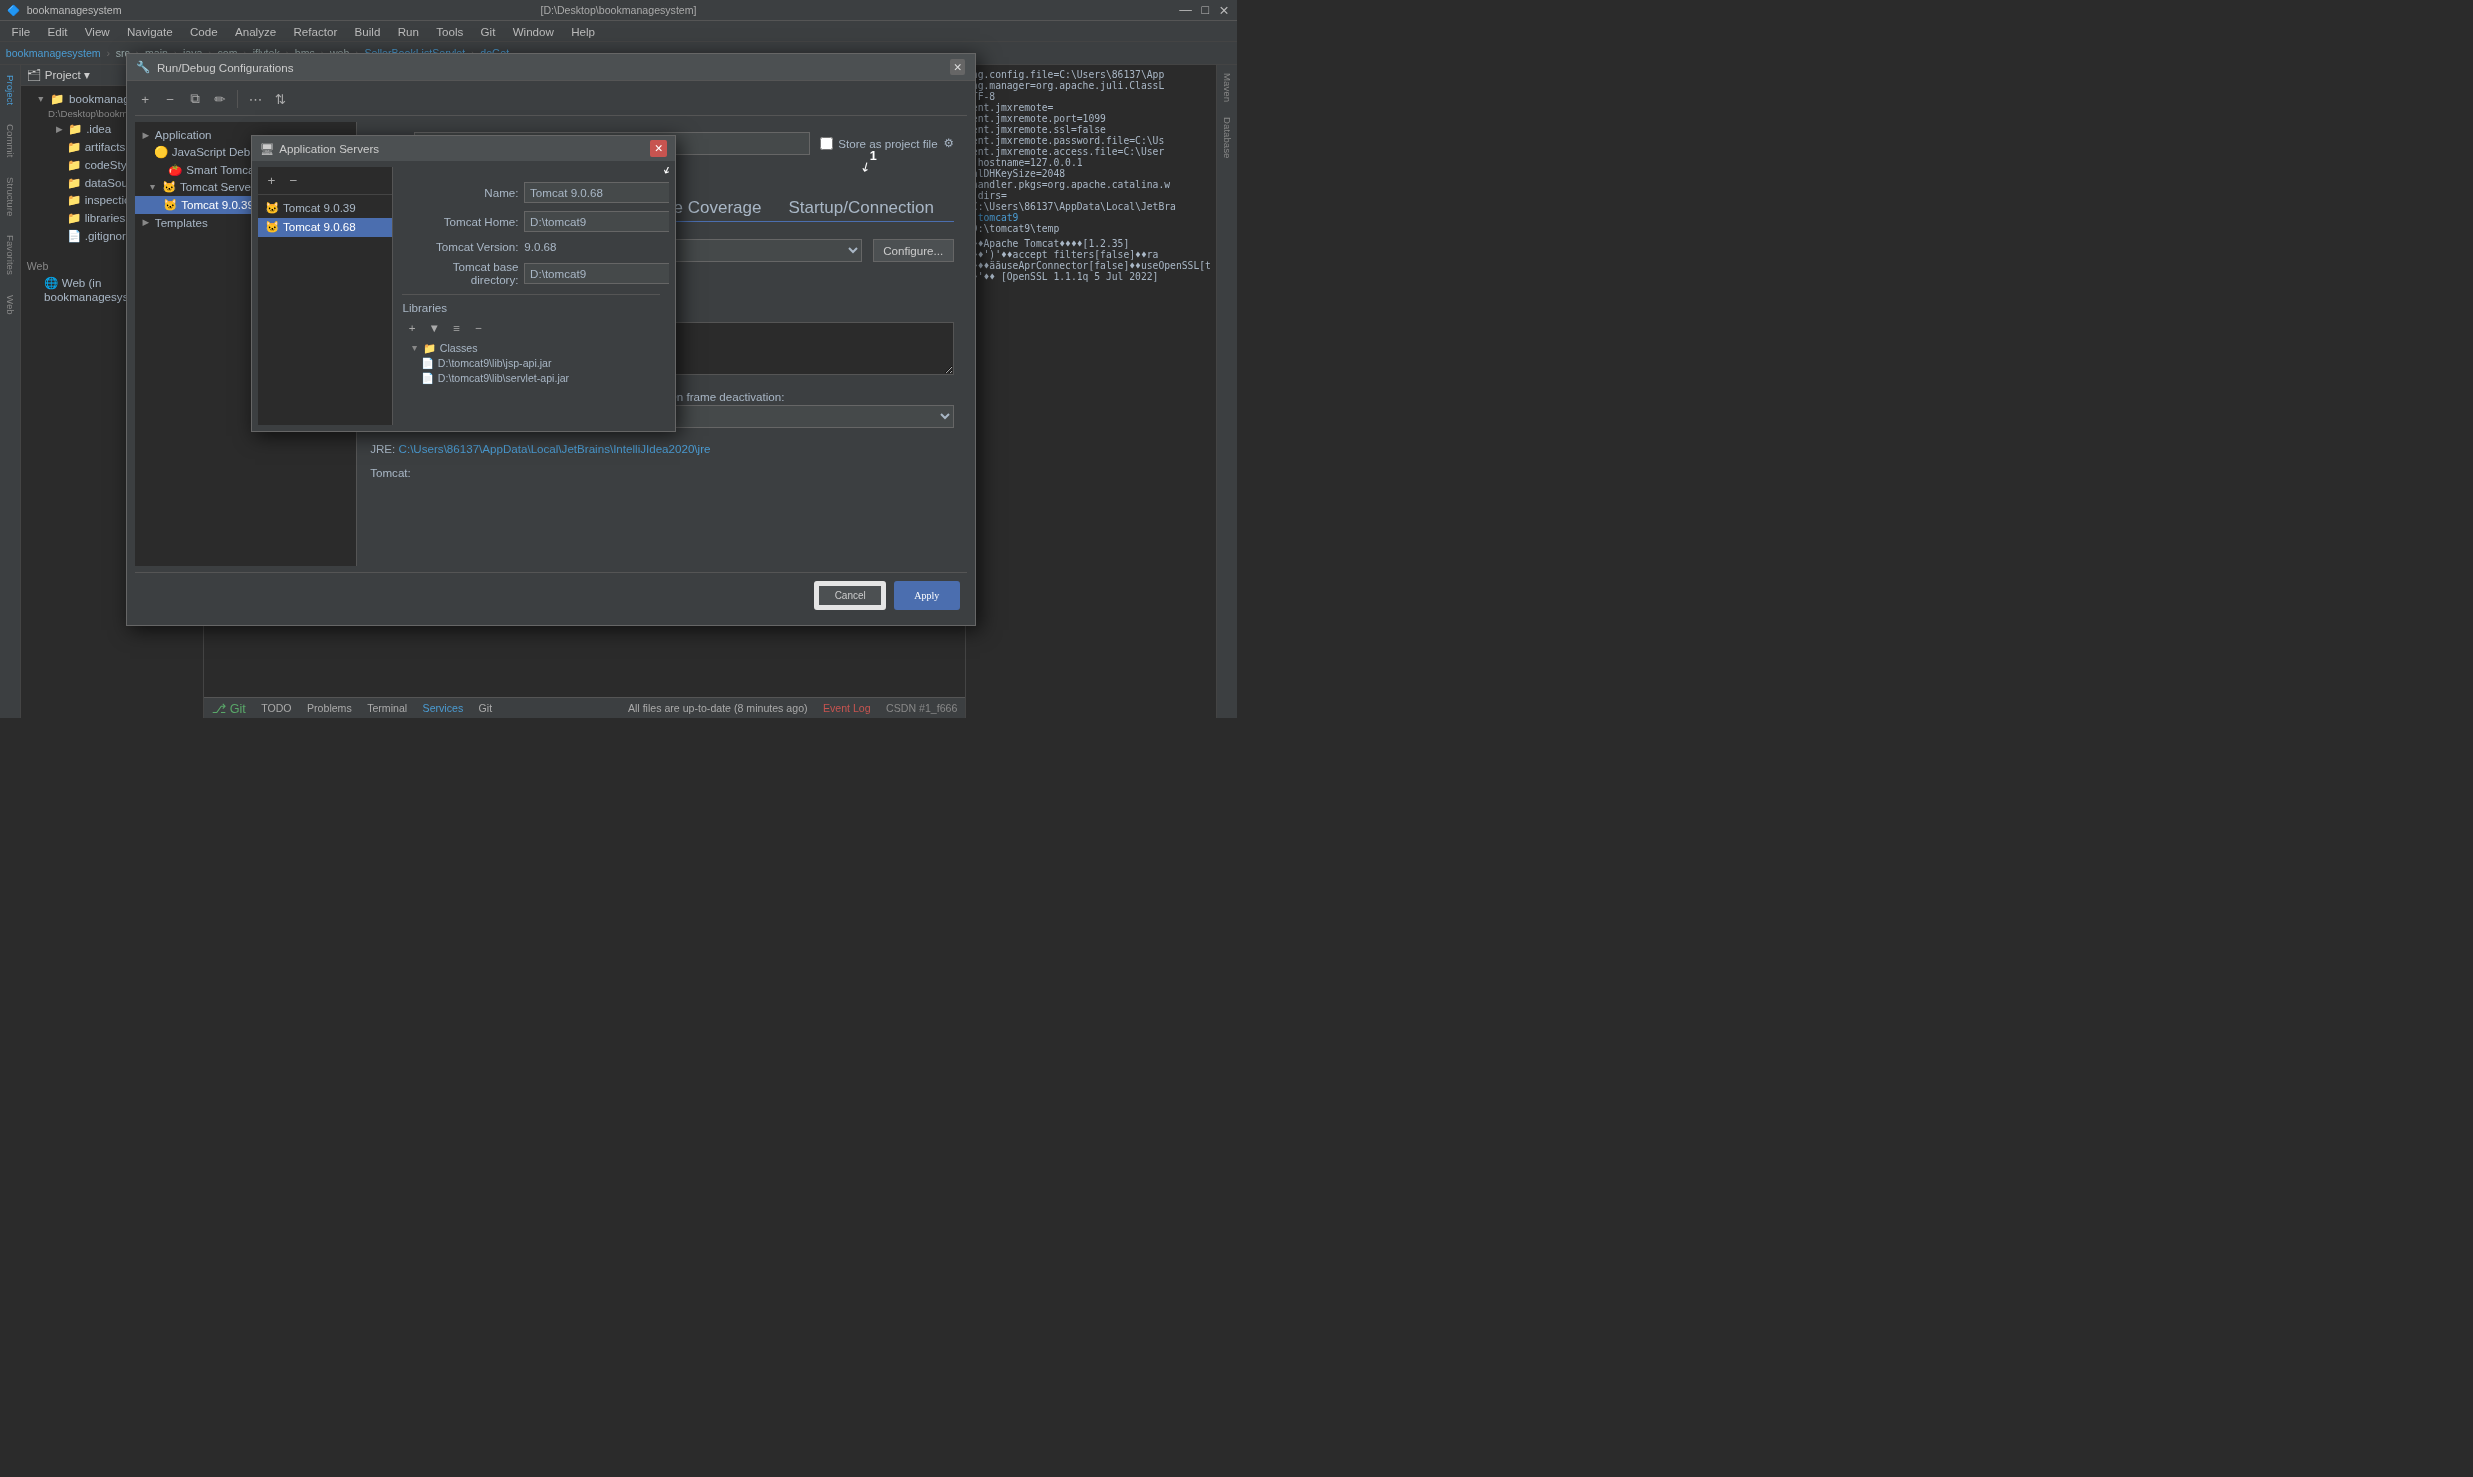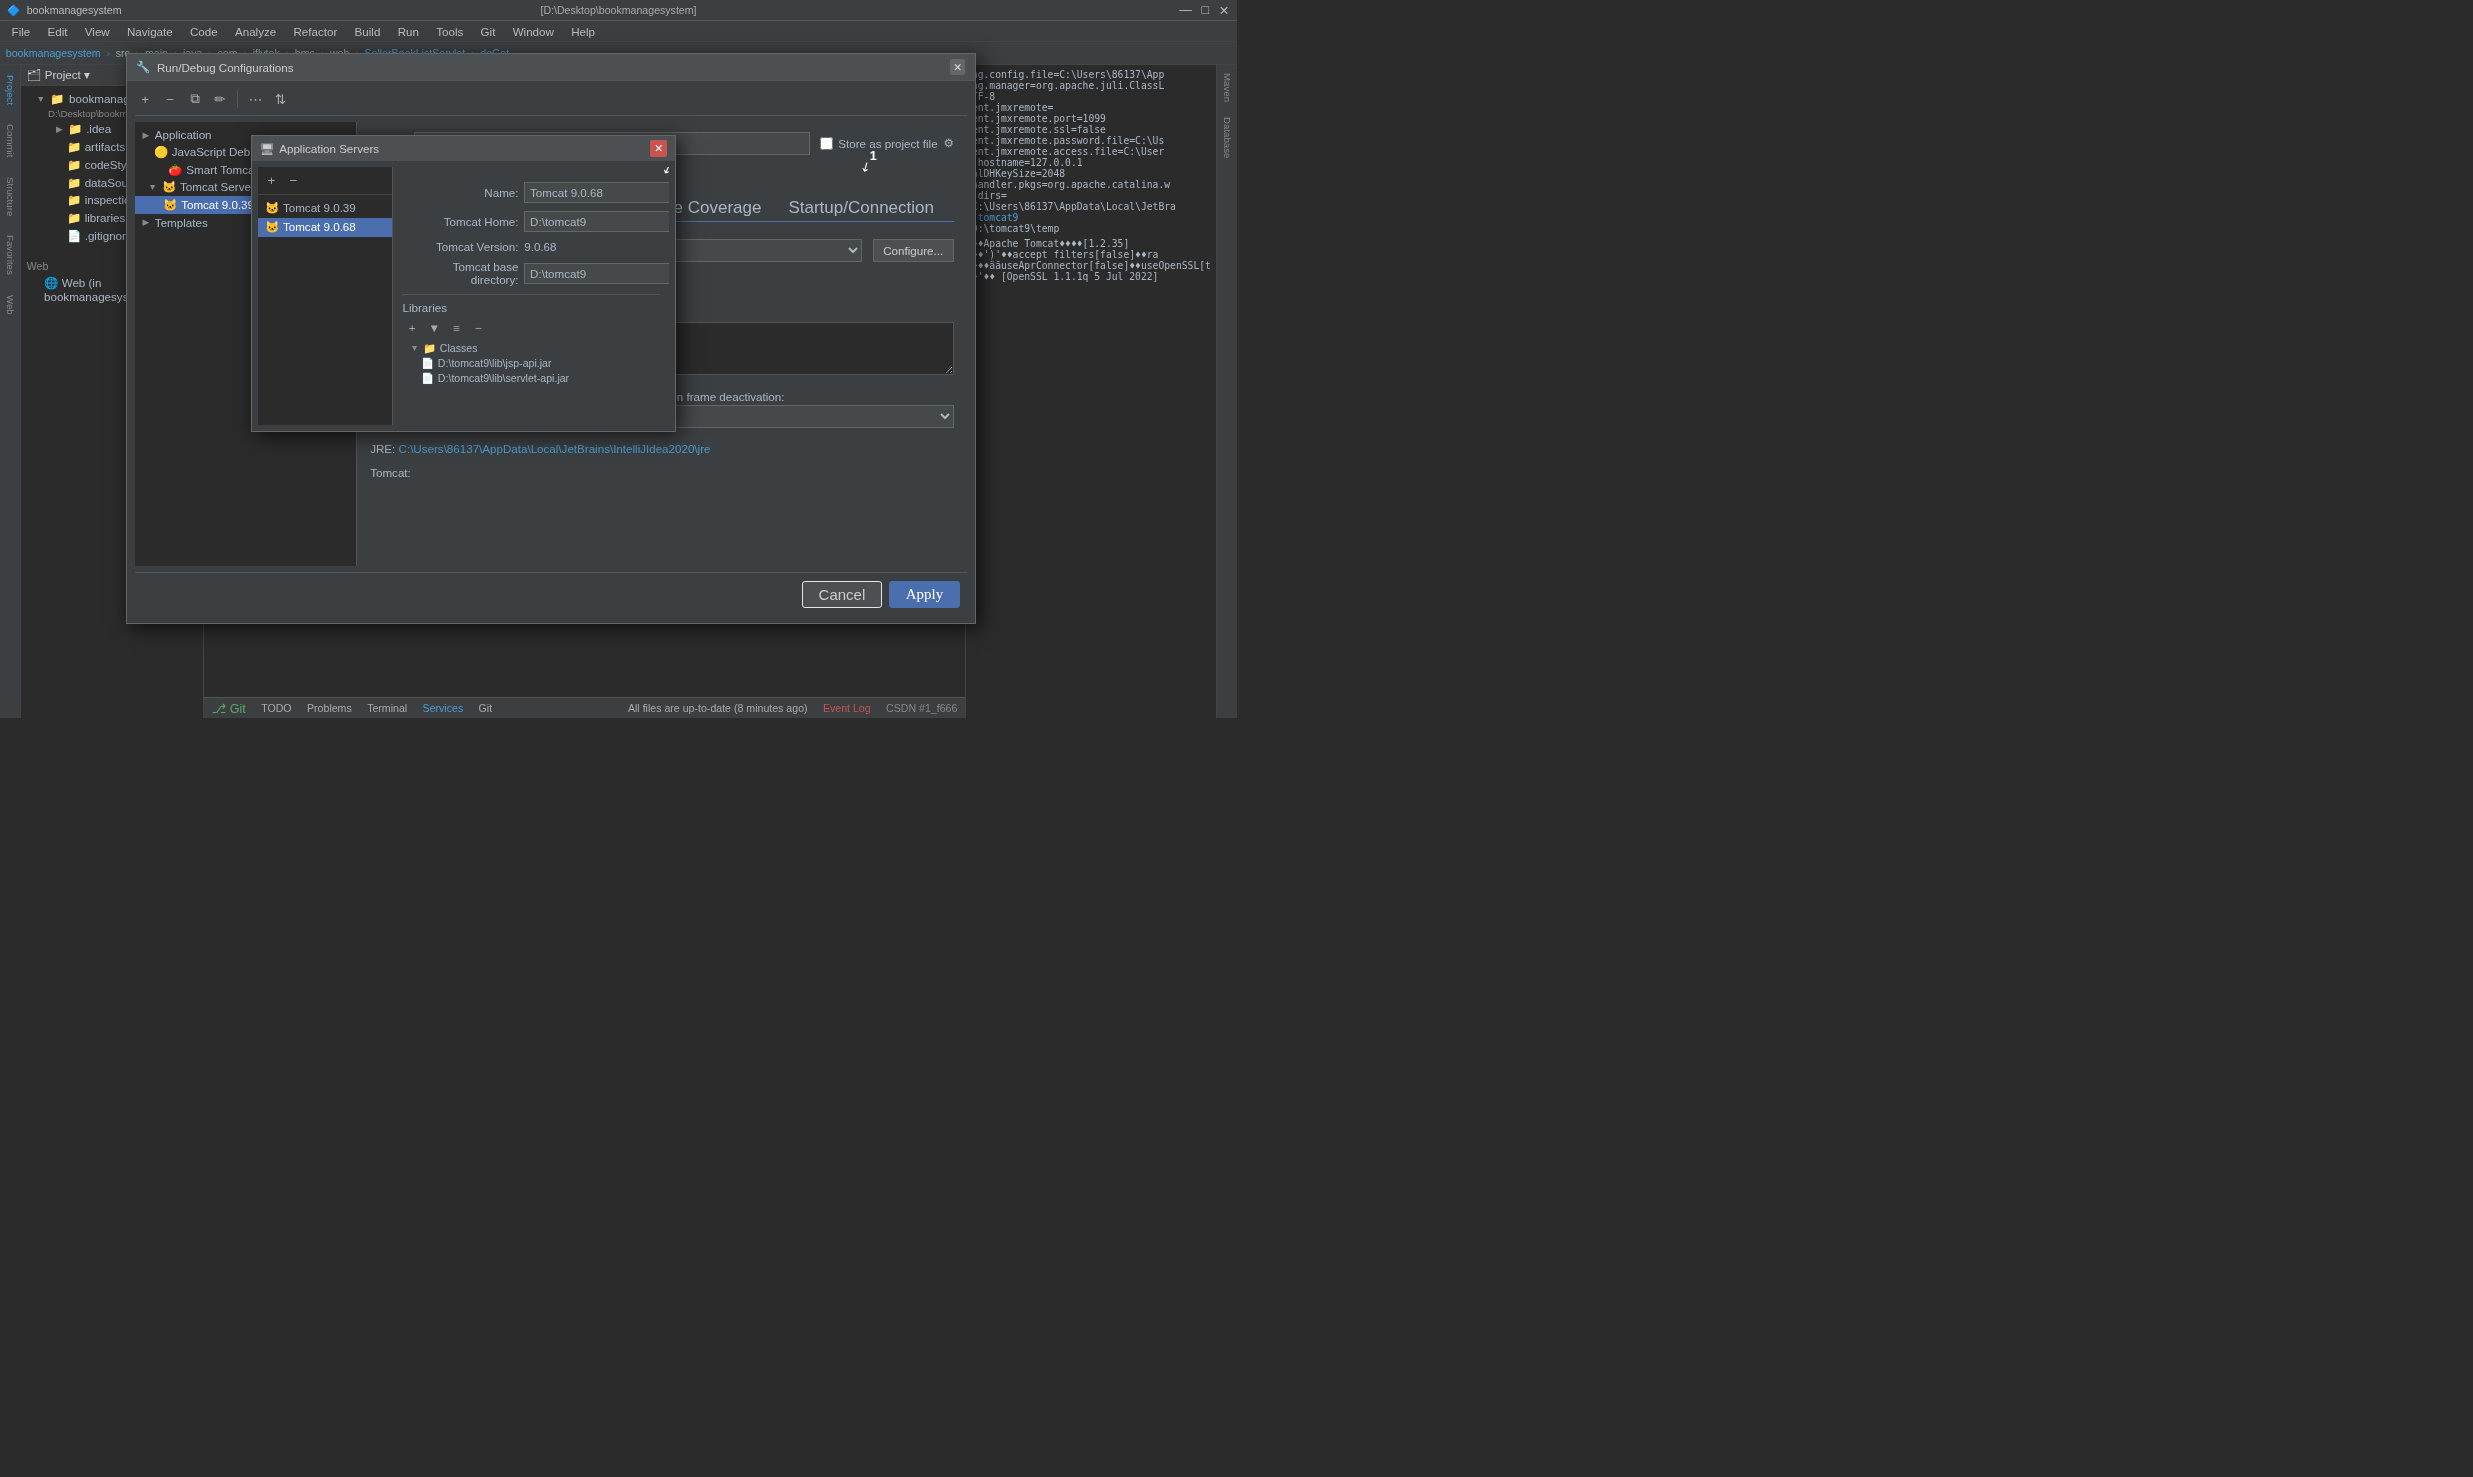--- a/index.html
+++ b/index.html
@@ -451,23 +451,23 @@
     
     .dialog-footer {
       display: flex;
       justify-content: flex-end;
       gap: 7.7px;
       padding: 7.7px;
       border-top: 1px solid #555;
     }
     .footer-btn {
       padding: 3.9px 15.4px;
-      font-size: 15px;
-      cursor: pointer;
-      border: 1px solid #e5e5e5;
+      font-size: 10px;
+      cursor: pointer;
+      border: 5px solid #e5e5e5;
       border-radius: 2.9px;
       background: #4c5052;
       color: #ccc;
     }
     .footer-btn.primary {
       background: #4b6eaf;
       border-color: #4b6eaf;
       color: #fff;
       font-family: Liberation Serif, serif;
     }

